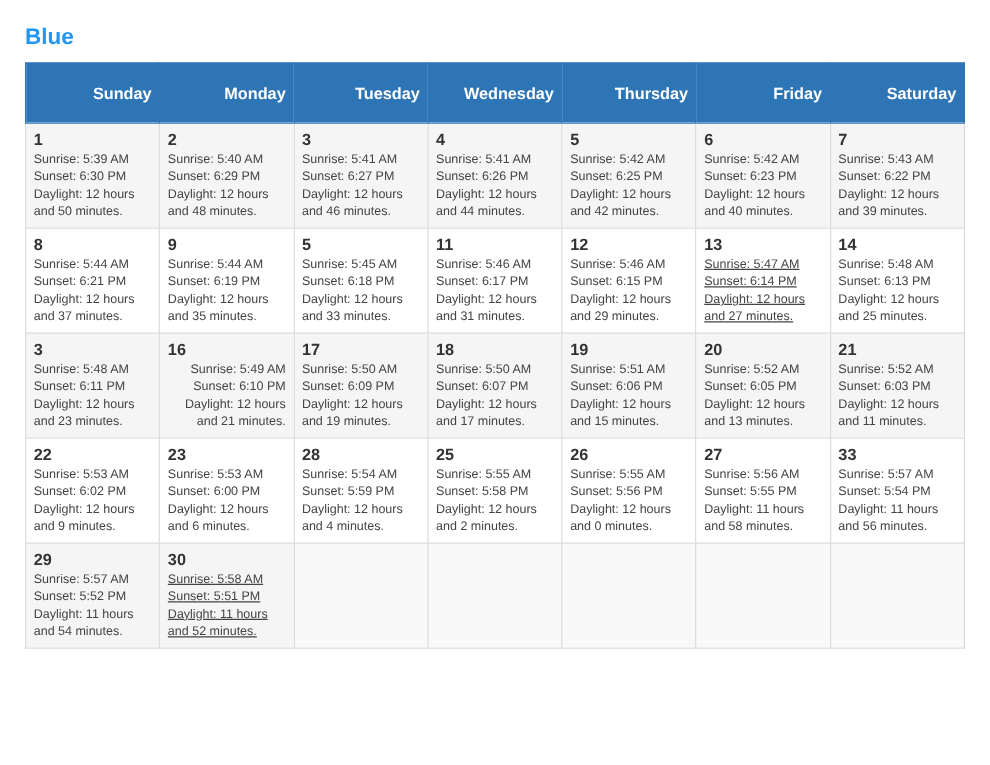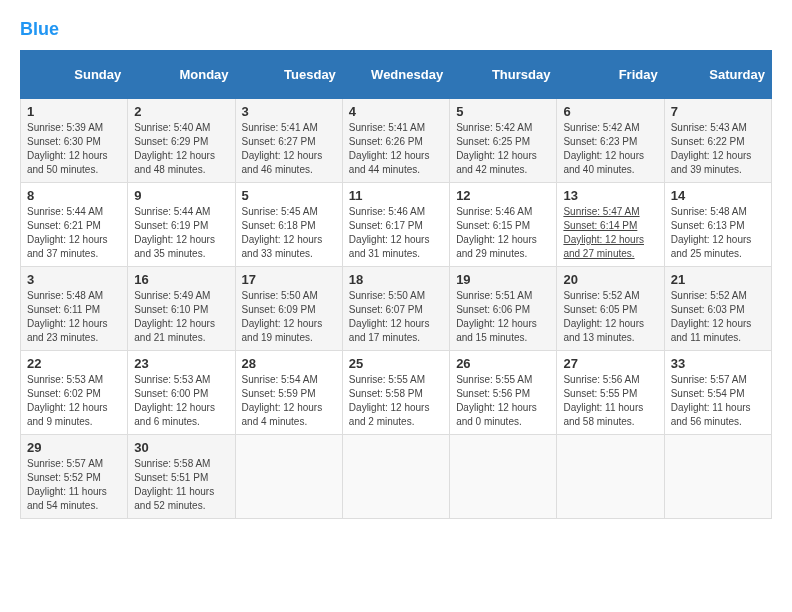--- a/index.html
+++ b/index.html
@@ -218,21 +218,21 @@
       <tr>
         <td>
           <span class="day-num">3</span>
           <div class="cell-text" style="white-space: pre-line;">Sunrise: 5:48 AM
 Sunset: 6:11 PM
 Daylight: 12 hours
 and 23 minutes.</div>
         </td>
         <td>
           <span class="day-num">16</span>
-          <div class="cell-text" style="white-space: pre-line;">Sunrise: 5:49 AM
+          <div class="cell-text" style="white-space: pre-line; text-align: right;">Sunrise: 5:49 AM
 Sunset: 6:10 PM
 Daylight: 12 hours
 and 21 minutes.</div>
         </td>
         <td>
           <span class="day-num">17</span>
           <div class="cell-text" style="white-space: pre-line;">Sunrise: 5:50 AM
 Sunset: 6:09 PM
 Daylight: 12 hours
 and 19 minutes.</div>
@@ -320,21 +320,21 @@
       <tr>
         <td>
           <span class="day-num">29</span>
           <div class="cell-text" style="white-space: pre-line;">Sunrise: 5:57 AM
 Sunset: 5:52 PM
 Daylight: 11 hours
 and 54 minutes.</div>
         </td>
         <td>
           <span class="day-num">30</span>
-          <div class="cell-text" style="white-space: pre-line;">Sunrise: 5:58 AM
+          <div class="cell-text" style="white-space: pre-line; text-decoration: underline;">Sunrise: 5:58 AM
 Sunset: 5:51 PM
 Daylight: 11 hours
 and 52 minutes.</div>
         </td>
         <td class="empty-cell"></td>
         <td class="empty-cell"></td>
         <td class="empty-cell"></td>
         <td class="empty-cell"></td>
         <td class="empty-cell"></td>
       </tr>

